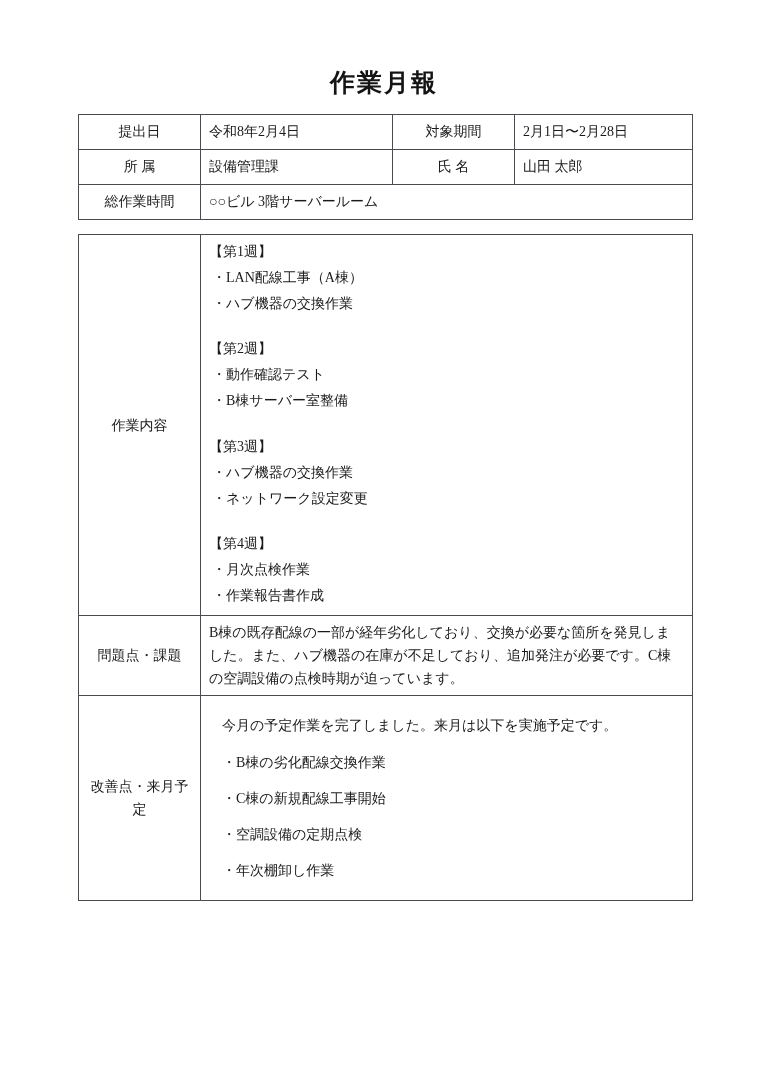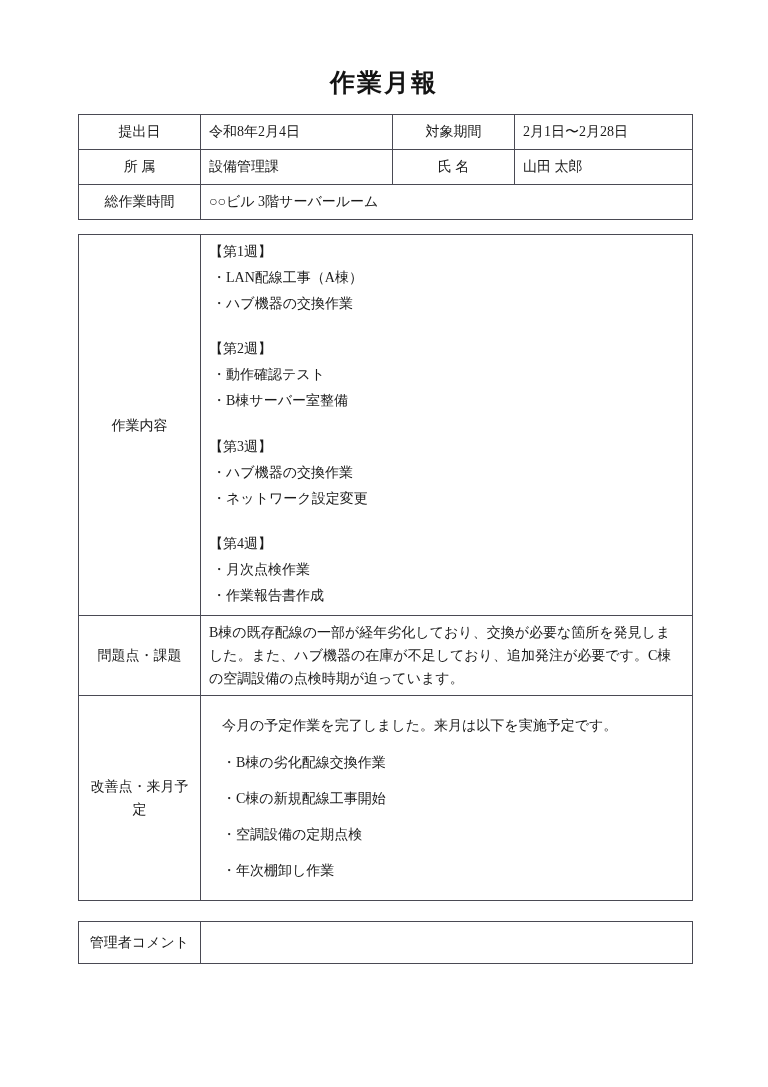--- a/index.html
+++ b/index.html
@@ -174,26 +174,14 @@
           <p>今月の予定作業を完了しました。来月は以下を実施予定です。</p>
           <p>・B棟の劣化配線交換作業</p>
           <p>・C棟の新規配線工事開始</p>
           <p>・空調設備の定期点検</p>
           <p>・年次棚卸し作業</p>
         </td>
       </tr>
     </tbody>
   </table>
 
-  <table class="rep" id="t-manager">
-    <colgroup>
-      <col style="width:122px">
-      <col style="width:492px">
-    </colgroup>
-    <tbody>
-      <tr>
-        <td class="mid-lbl">管理者コメント</td>
-        <td class="val"></td>
-      </tr>
-    </tbody>
-  </table>
 
 </div>
 
 </body></html>

